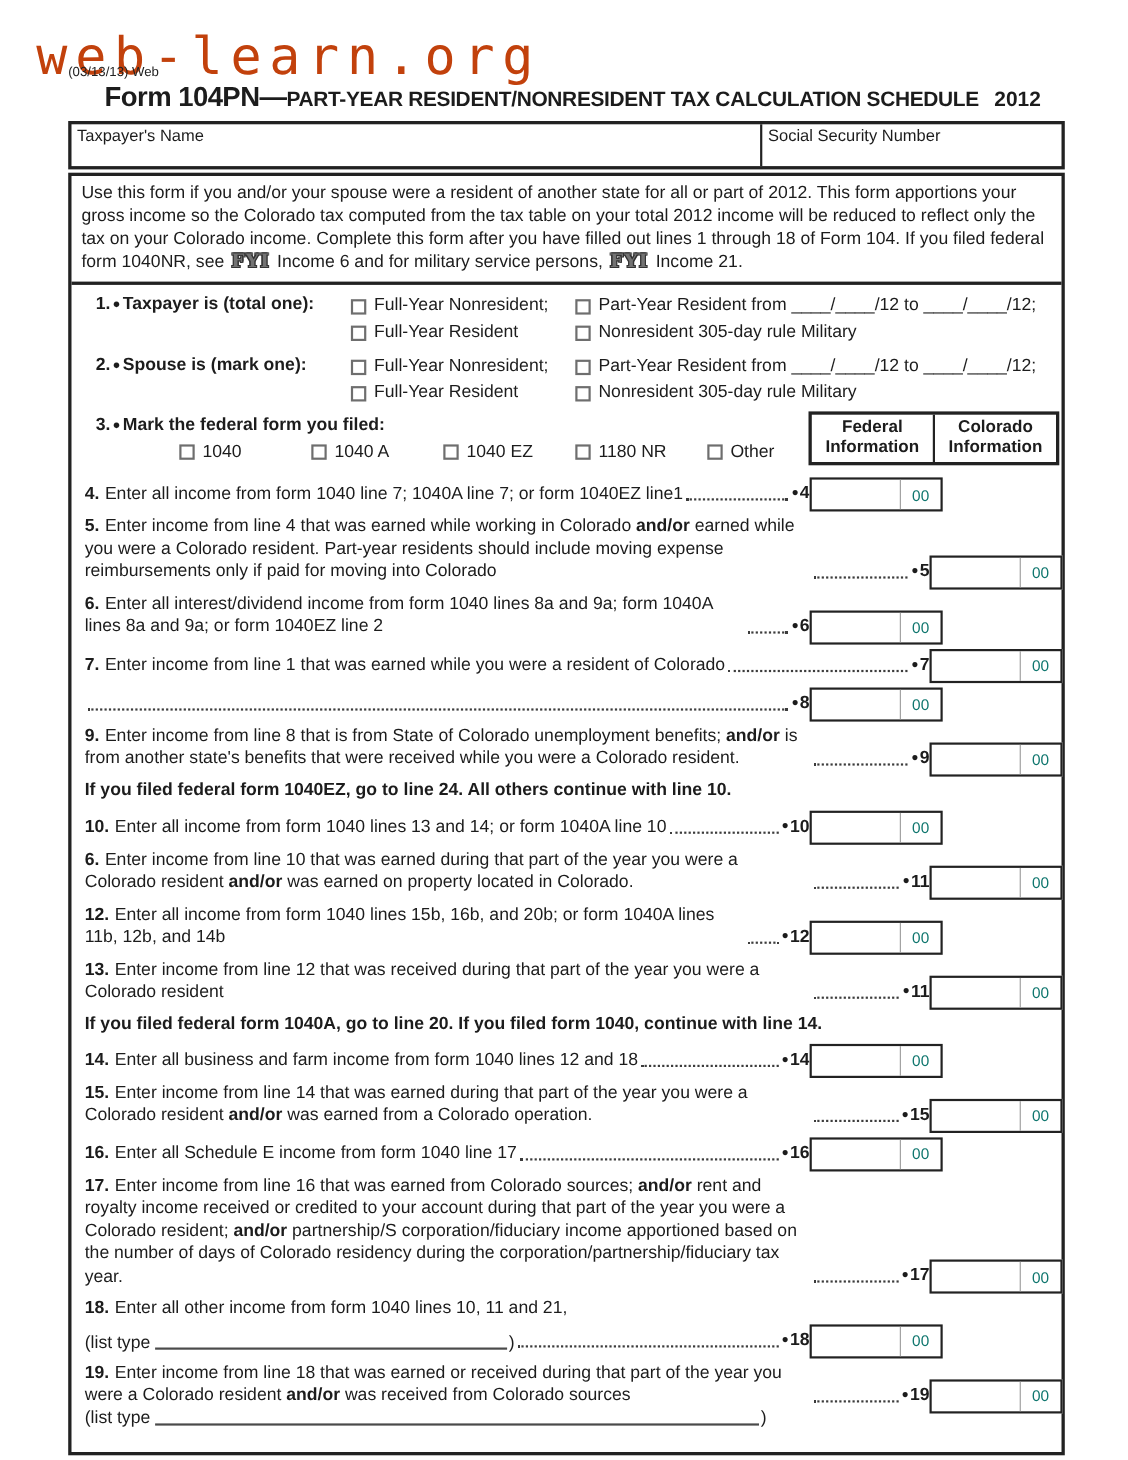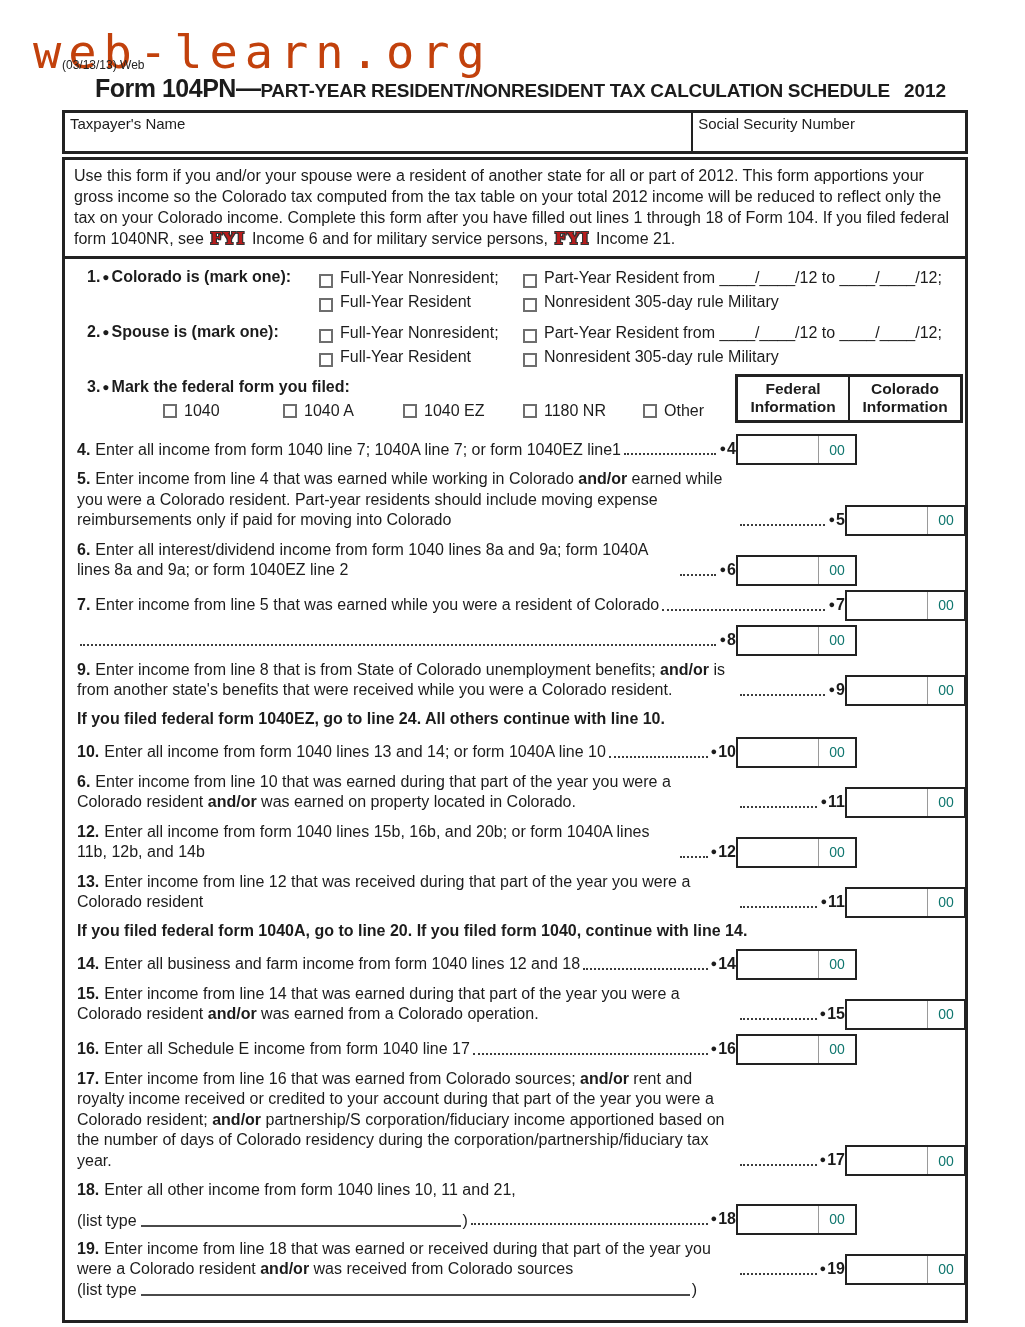--- a/index.html
+++ b/index.html
@@ -24,32 +24,32 @@
   .name-table { display:flex; border:3px solid #222; height:44px; background:#fff; }
   .nt-cell { padding:2px 5px; font-size:15px; }
   .nt-left { flex:0 0 69.8%; border-right:2px solid #222; }
   .nt-right { flex:1; }
 
   
   .form-box { border:3px solid #222; margin-top:3px; background:#fff; }
   .intro { padding:5px 9px 7px 9px; border-bottom:3px solid #222;
            font-size:16px; line-height:21px; }
   .fyi { font-family:"DejaVu Serif", serif; font-weight:bold; font-size:17px;
-         color:#b91c1c; letter-spacing:1px; padding:0 2px;
+         color:#737373; letter-spacing:1px; padding:0 2px;
          text-shadow:-1px -1px 0 #333, 1px -1px 0 #333, -1px 1px 0 #333, 1px 1px 0 #333,
                      -1px 0 0 #333, 1px 0 0 #333, 0 -1px 0 #333, 0 1px 0 #333; }
 
   
   .questions { padding:9px 6px 0 22px; font-size:16px; }
   .q-row { display:flex; margin-bottom:7px; }
   .q-label { width:232px; font-weight:bold; flex:0 0 auto; }
   .q-bullet { font-size:12px; vertical-align:1px; padding:0 2px; }
   .q-col1 { width:204px; flex:0 0 auto; }
   .q-col2 { flex:1; }
-  .opt { display:flex; align-items:flex-end; margin-bottom:4px; line-height:20px; }
+  .opt { display:flex; align-items:center; margin-bottom:4px; line-height:20px; }
   .cb { display:inline-block; width:14px; height:14px; border:2px solid #6e6e6e;
         margin:2px 7px 0 0; flex:0 0 auto; background:#fff; }
   .q3 { position:relative; margin-bottom:6px; }
   .q3-label { font-weight:bold; }
   .q3-opts { display:flex; margin:6px 0 0 44px;padding-left:32px; }
   .q3-opt { width:120px; display:flex; align-items:flex-start; }
   .col-head { position:absolute; right:-4px; top:-4px; width:228px; display:flex;
               border:3px solid #222; text-align:center; font-weight:bold;
               font-size:15.5px; line-height:18px; background:#fff; }
   .col-cell { flex:1; padding:3px 0 4px; }
@@ -97,21 +97,21 @@
       <div class="nt-cell nt-left"><span>Taxpayer's Name</span></div>
       <div class="nt-cell nt-right"><span>Social Security Number</span></div>
     </div>
 
     <div class="form-box">
       <div class="intro"><span>Use this form if you and/or your spouse were a resident of another state for all or part of 2012. This form apportions your gross income so the Colorado tax computed from the tax table on your total 2012 income will be reduced to reflect only the tax on your Colorado income. Complete this form after you have filled out lines 1 through 18 of Form 104. If you filed federal form 1040NR, see </span><span class="fyi">FYI</span><span> Income 6 and for military service persons, </span><span class="fyi">FYI</span><span> Income 21.</span></div>
 
       <div class="questions">
 
         <div class="q-row">
-          <div class="q-label"><span>1.</span><span class="q-bullet">●</span><span>Colorado is (mark one):</span></div>
+          <div class="q-label"><span>1.</span><span class="q-bullet">●</span><span>Taxpayer is (total one):</span></div>
           <div class="q-col1">
             <div class="opt">
                 <span class="cb"></span>
                 <span>Full-Year Nonresident;</span>
               </div>
             <div class="opt">
                 <span class="cb"></span>
                 <span>Full-Year Resident</span>
               </div>
           </div>
@@ -211,21 +211,21 @@
               <span class="leader"></span>
               <span class="ref"><span class="bullet">●</span><span class="refnum">6</span></span>
               <div class="amount-box">
                 <div class="amount-main"></div>
                 <div class="amount-cents">00</div>
               </div>
             </div>
           </div>
           <div class="item colorado">
             <div class="row">
-              <div class="text"><span class="num">7.</span><span>Enter income from line 5 that was earned while you were a resident of Colorado </span></div>
+              <div class="text"><span class="num">7.</span><span>Enter income from line 1 that was earned while you were a resident of Colorado </span></div>
               <span class="leader"></span>
               <span class="ref"><span class="bullet">●</span><span class="refnum">7</span></span>
               <div class="amount-box">
                 <div class="amount-main"></div>
                 <div class="amount-cents">00</div>
               </div>
             </div>
           </div>
           <div class="item federal">
             <div class="row">

